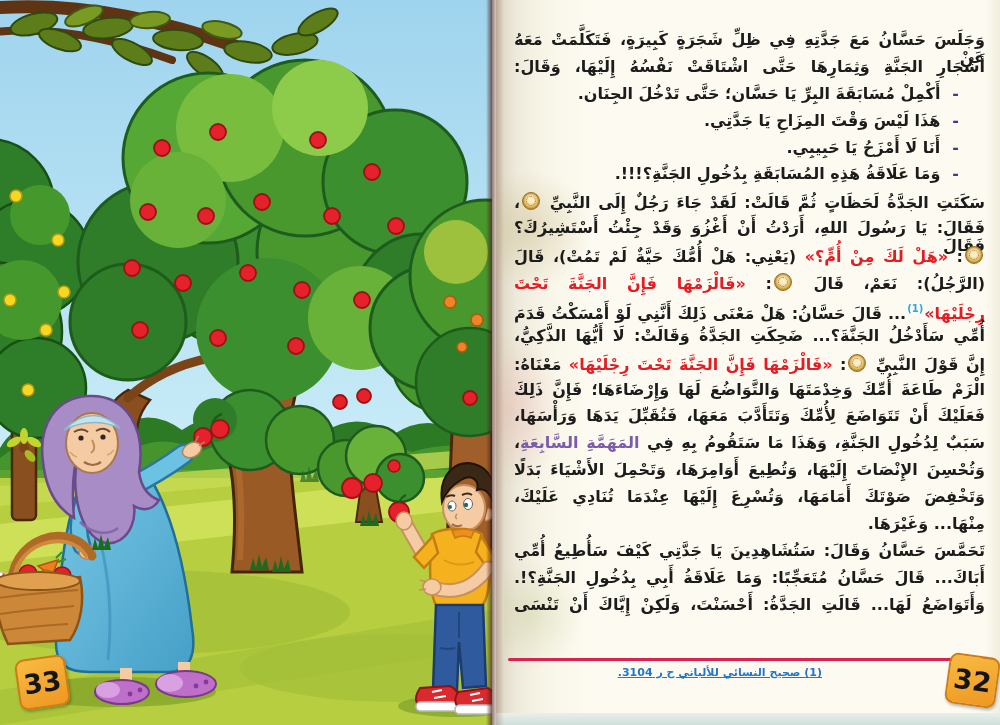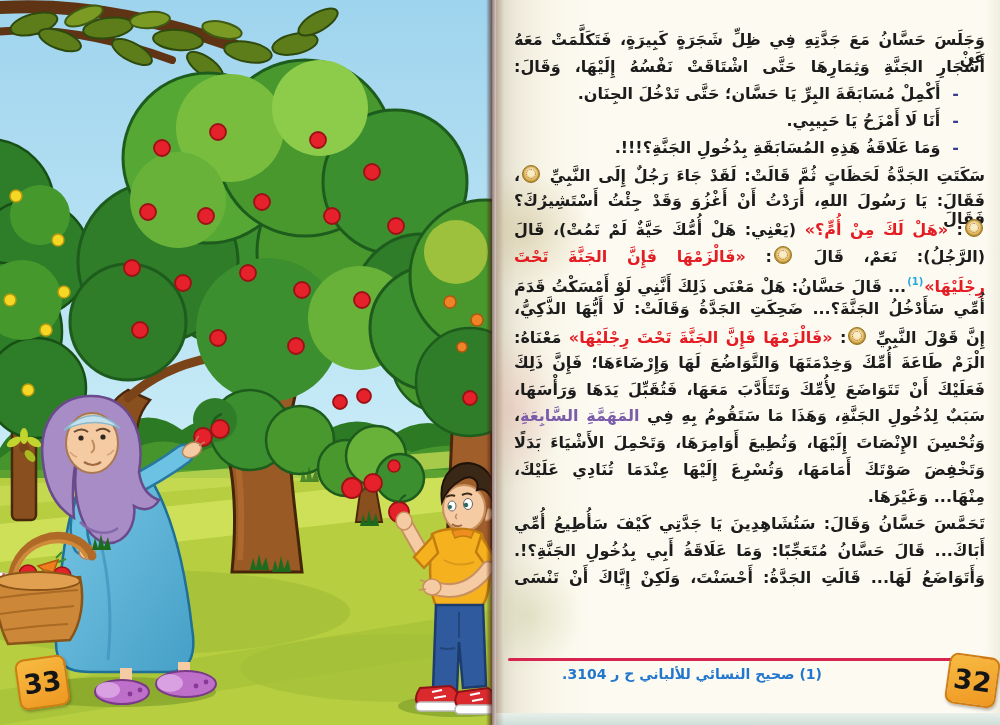--- a/index.html
+++ b/index.html
@@ -44,21 +44,21 @@
        background:radial-gradient(circle at 50% 42%,#f8eec4 0 24%,#e2bf66 55%,#c59736 80%,#a87a21 100%);
        border:1px solid #99701c;vertical-align:-2px;margin:0 2px;position:relative;
        box-shadow:inset 0 0 2px #7d5a10;}
   .saw::after{content:"";position:absolute;inset:3px;border-radius:50%;
        border:1px dotted rgba(165,35,35,.6);}
 
   
   #footnote-divider{position:absolute;left:12px;right:5px;top:658px;height:3px;
        background:var(--divider,#d6234f);border-radius:2px;}
   #footnote{position:absolute;top:666px;right:178px;direction:rtl;
-       font-size:14px;font-weight:bold;color:var(--footblue,#2277cc);}
+       font-size:11px;font-weight:bold;color:var(--footblue,#2277cc);text-decoration:underline;}
 
   
   .page-num{position:absolute;width:47px;height:47px;z-index:6;
        background:linear-gradient(160deg,#f8bb42,var(--tab,#ee9722));
        border:2px solid #cf7d13;border-radius:9px;
        display:flex;align-items:center;justify-content:center;
        font-size:27px;font-weight:bold;color:#151515;
        box-shadow:1px 2px 3px rgba(0,0,0,.28);}
   #pn33{left:17px;top:657px;transform:rotate(-8deg);}
   #pn32{left:947px;top:655px;transform:rotate(8deg);}
@@ -363,20 +363,21 @@
 <div id="gutter"></div>
 
 <div id="right-page">
   <div id="wm1" class="wm"></div>
   <div id="wm2" class="wm"></div>
   <div id="wm3" class="wm"></div>
   <div class="story">
       <div class="line j"><span class="n">وَجَلَسَ حَسَّانُ مَعَ جَدَّتِهِ فِي ظِلِّ شَجَرَةٍ كَبِيرَةٍ، فَتَكَلَّمَتْ مَعَهُ عَنْ</span></div>
       <div class="line j"><span class="n">أَشْجَارِ الجَنَّةِ وَثِمَارِهَا حَتَّى اشْتَاقَتْ نَفْسُهُ إِلَيْهَا، وَقَالَ:</span></div>
       <div class="line dashline"><span class="dash">-</span><span class="n">أَكْمِلْ مُسَابَقَةَ البِرِّ يَا حَسَّان؛ حَتَّى تَدْخُلَ الجِنَان.</span></div>
+      <div class="line dashline"><span class="dash">-</span><span class="n">هَذَا لَيْسَ وَقْتَ المِزَاحِ يَا جَدَّتِي.</span></div>
       <div class="line dashline"><span class="dash">-</span><span class="n">أَنَا لَا أَمْزَحُ يَا حَبِيبِي.</span></div>
       <div class="line dashline"><span class="dash">-</span><span class="n">وَمَا عَلَاقَةُ هَذِهِ المُسَابَقَةِ بِدُخُولِ الجَنَّةِ؟!!!.</span></div>
       <div class="line j"><span class="n">سَكَتَتِ الجَدَّةُ لَحَظَاتٍ ثُمَّ قَالَتْ: لَقَدْ جَاءَ رَجُلٌ إِلَى النَّبِيِّ </span><span class="saw"></span><span class="n">،</span></div>
       <div class="line j"><span class="n">فَقَالَ: يَا رَسُولَ اللهِ، أَرَدْتُ أَنْ أَغْزُوَ وَقَدْ جِئْتُ أَسْتَشِيرُكَ؟ فَقَالَ</span></div>
       <div class="line j"><span class="saw"></span><span class="n">: </span><span class="red">«هَلْ لَكَ مِنْ أُمٍّ؟»</span><span class="n"> (يَعْنِي: هَلْ أُمُّكَ حَيَّةٌ لَمْ تَمُتْ)، قَالَ</span></div>
       <div class="line j"><span class="n">(الرَّجُلُ): نَعَمْ، قَالَ </span><span class="saw"></span><span class="n">: </span><span class="red">«فَالْزَمْهَا فَإِنَّ الجَنَّةَ تَحْتَ</span></div>
       <div class="line j"><span class="red">رِجْلَيْهَا»</span><span class="sup">(1)</span><span class="n">... قَالَ حَسَّانُ: هَلْ مَعْنَى ذَلِكَ أَنَّنِي لَوْ أَمْسَكْتُ قَدَمَ</span></div>
       <div class="line j"><span class="n">أُمِّي سَأَدْخُلُ الجَنَّةَ؟... ضَحِكَتِ الجَدَّةُ وَقَالَتْ: لَا أَيُّهَا الذَّكِيُّ،</span></div>
       <div class="line j"><span class="n">إِنَّ قَوْلَ النَّبِيِّ </span><span class="saw"></span><span class="n">: </span><span class="red">«فَالْزَمْهَا فَإِنَّ الجَنَّةَ تَحْتَ رِجْلَيْهَا»</span><span class="n"> مَعْنَاهُ:</span></div>
       <div class="line j"><span class="n">الْزَمْ طَاعَةَ أُمِّكَ وَخِدْمَتَهَا وَالتَّوَاضُعَ لَهَا وَإِرْضَاءَهَا؛ فَإِنَّ ذَلِكَ</span></div>

